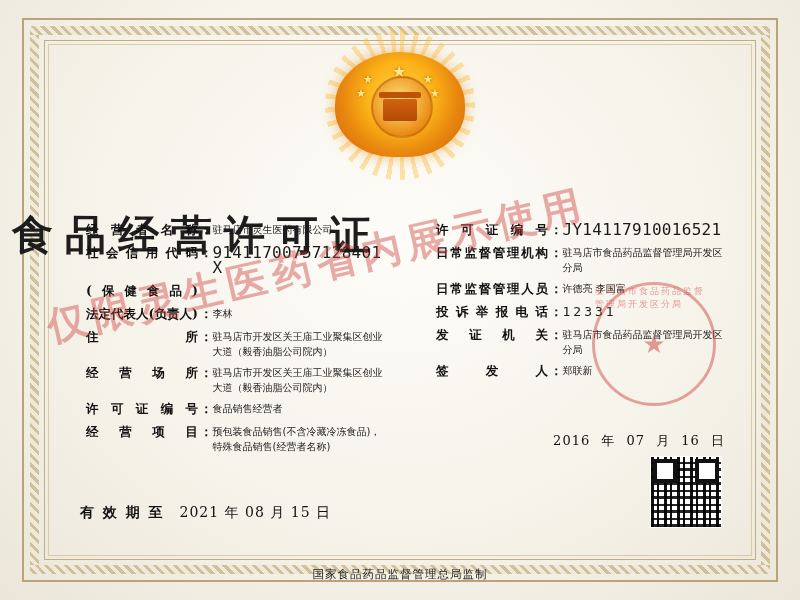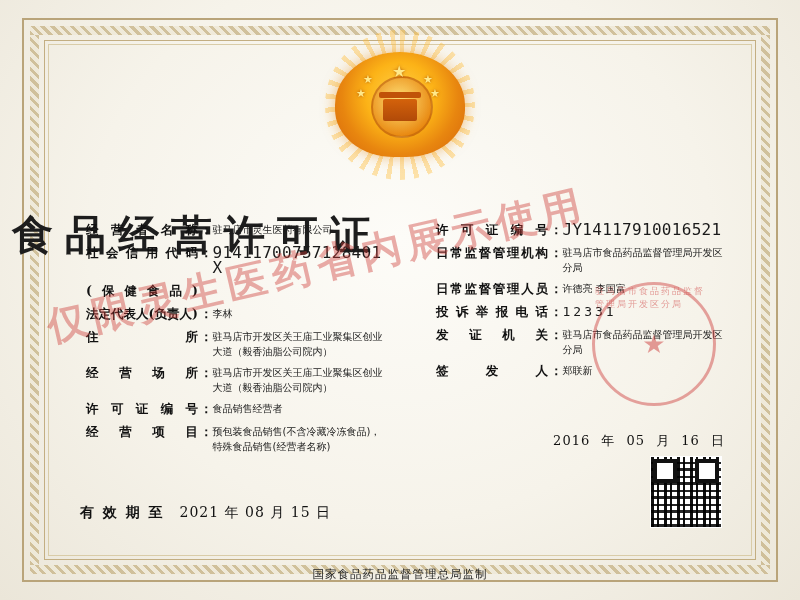--- a/index.html
+++ b/index.html
@@ -417,21 +417,21 @@
         <div class="label">签发人</div>
         <div class="colon">：</div>
         <div class="value">郑联新</div>
       </div>
     </div>
   </div>
 
   <div class="issue-date">
     <span>2016</span>
     <span>年</span>
-    <span>05</span>
+    <span>07</span>
     <span>月</span>
     <span>16</span>
     <span>日</span>
   </div>
 
   <div class="seal">
     <div class="seal-star">★</div>
     <div class="seal-text">驻马店市食品药品监督管理局开发区分局</div>
   </div>
 

